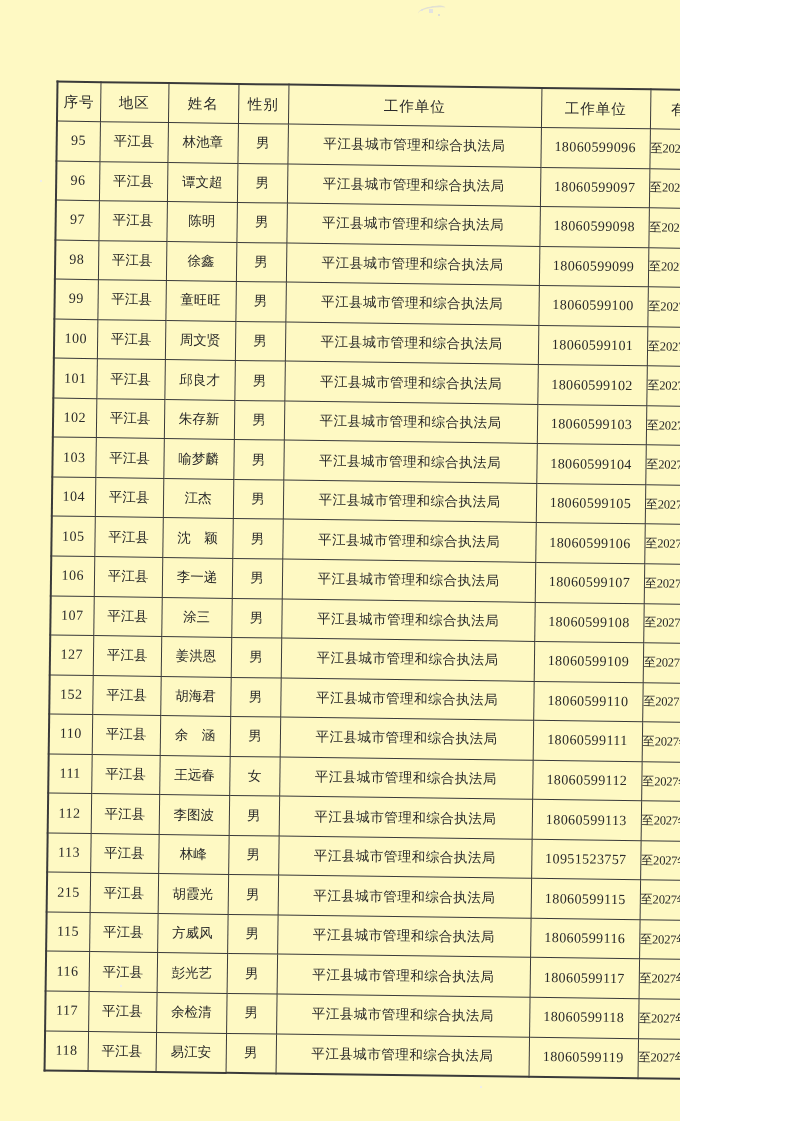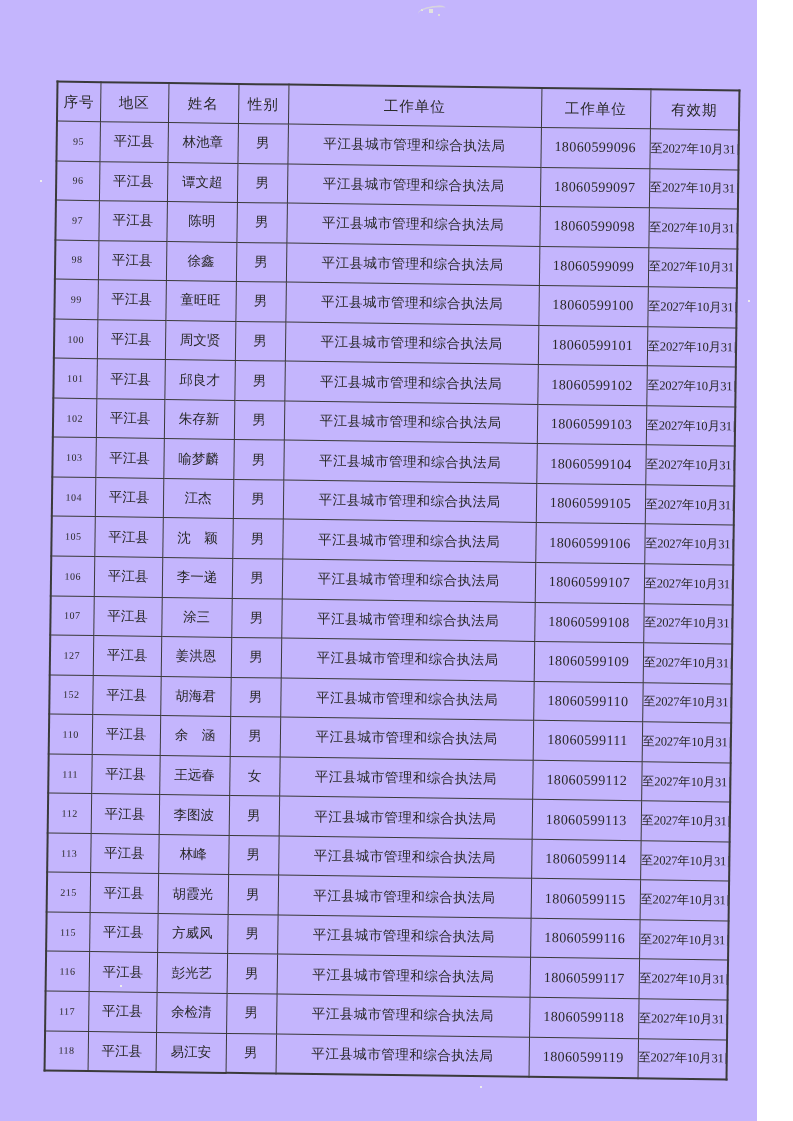--- a/index.html
+++ b/index.html
@@ -2,23 +2,23 @@
 <html><head>
 <meta charset="utf-8">
 <style>
   html, body {
     margin: 0;
     padding: 0;
     background: #ffffff;
   }
   .page {
     position: relative;
-    width: 757px;
+    width: 680px;
     height: 1121px;
-    background: #c4b5fd;
+    background: #fef9c3;
     overflow: hidden;
     font-family: "Liberation Serif", "DejaVu Serif", serif;
     color: #262626;
   }
   
   .noise {
     position: absolute;
     left: 0; top: 0;
     width: 2px; height: 2px;
     background: transparent;
@@ -71,21 +71,21 @@
   }
   thead th {
     height: 38px;
     font-size: 14.5px;
     letter-spacing: 1px;
   }
   tbody td {
     height: 38.55px;
     font-size: 13.5px;
   }
-  td.c-no   { font-size: 10px; letter-spacing: 0.5px; }
+  td.c-no   { font-size: 14px; letter-spacing: 0.5px; }
   td.c-cert { font-size: 14px; letter-spacing: 0.4px; }
   td.c-validity { font-size: 12.5px; letter-spacing: -0.2px; }
   td.c-unit { font-size: 13.5px; letter-spacing: 0.5px; }
 </style>
 </head>
 <body>
 
 <div class="page">
   <div class="noise"></div>
   <div class="scan-artifact"></div>
@@ -273,21 +273,21 @@
       <td class="c-unit">平江县城市管理和综合执法局</td>
       <td class="c-cert">18060599113</td>
       <td class="c-validity">至2027年10月31日</td>
     </tr>
         <tr>
       <td class="c-no">113</td>
       <td class="c-region">平江县</td>
       <td class="c-name">林峰</td>
       <td class="c-gender">男</td>
       <td class="c-unit">平江县城市管理和综合执法局</td>
-      <td class="c-cert">18060599114</td>
+      <td class="c-cert">10951523757</td>
       <td class="c-validity">至2027年10月31日</td>
     </tr>
         <tr>
       <td class="c-no">215</td>
       <td class="c-region">平江县</td>
       <td class="c-name">胡霞光</td>
       <td class="c-gender">男</td>
       <td class="c-unit">平江县城市管理和综合执法局</td>
       <td class="c-cert">18060599115</td>
       <td class="c-validity">至2027年10月31日</td>

